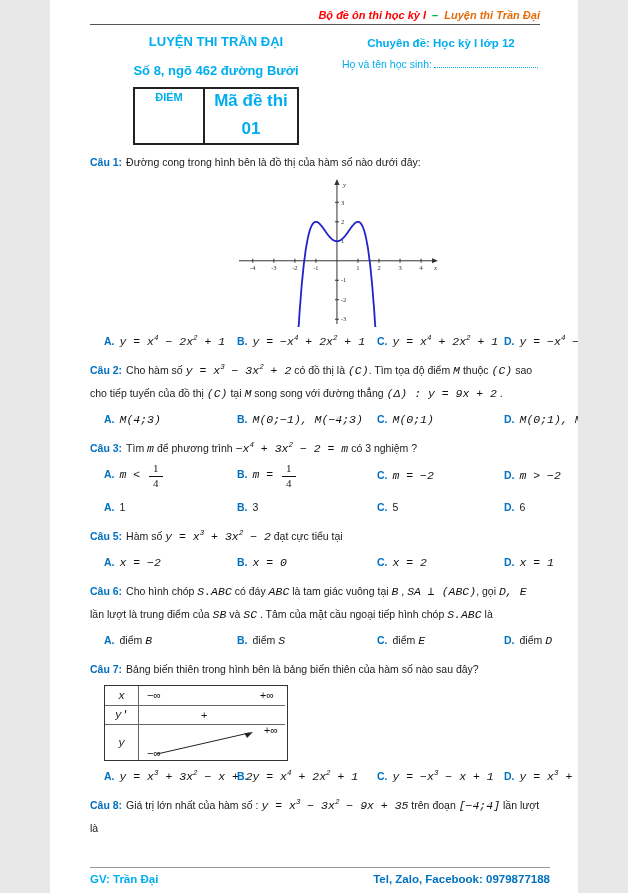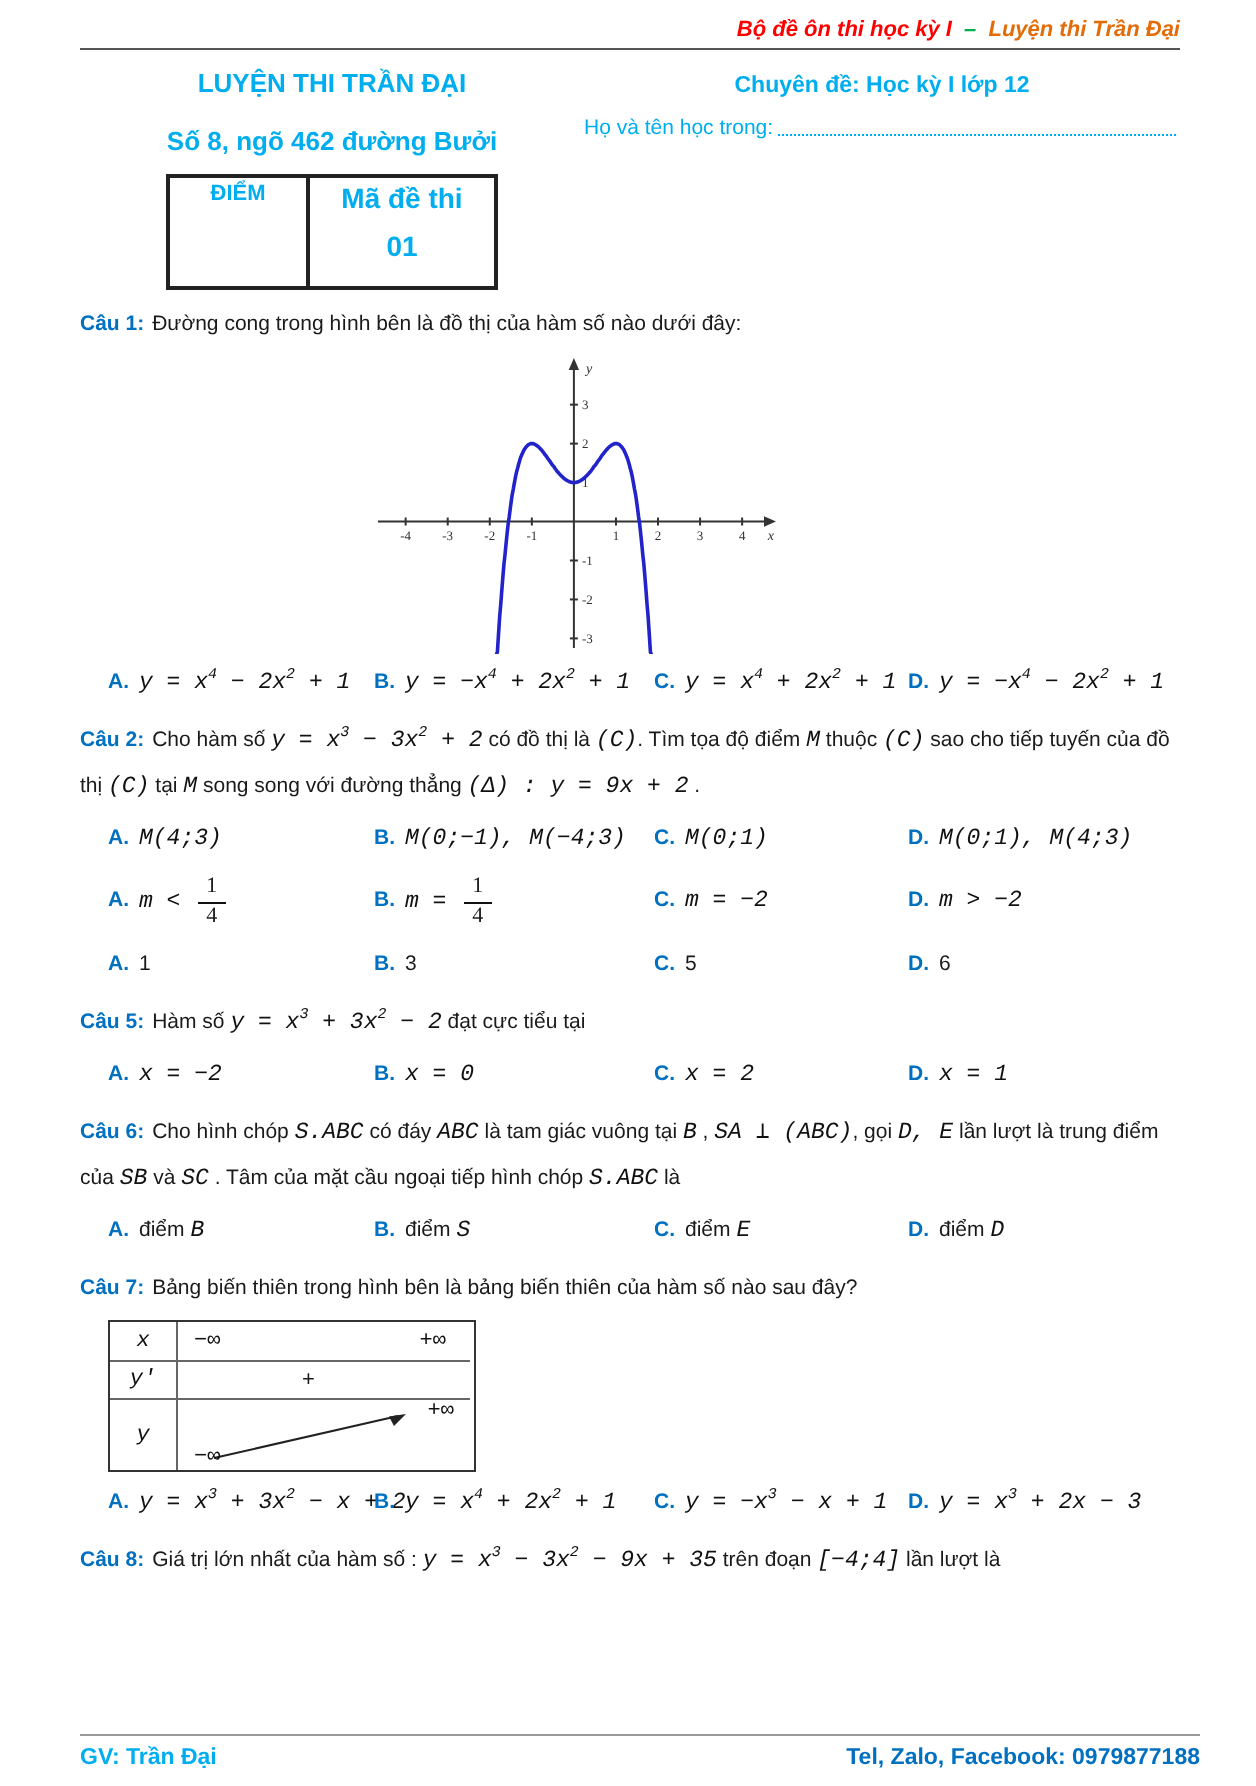--- a/index.html
+++ b/index.html
@@ -1,40 +1,40 @@
 <!DOCTYPE html>
 <html><head>
 <meta charset="utf-8">
 <style>
   :root{
     --teal:#00AEEF; --blue:#0070C0; --red:#FF0000; --green:#00B050;
     --orange:#E36C09; --ink:#1a1a1a;
   }
   html,body{margin:0;padding:0;background:#e8e8e8;}
   .page{
-    width:628px;height:893px;background:#fff;position:relative;margin:0 auto;
+    width:528px;height:893px;background:#fff;position:relative;margin:0 auto;
     font-family:"Liberation Sans",sans-serif;color:var(--ink);overflow:hidden;
   }
   .content{padding:5px 38px 0 40px;}
 
   
   .top-note{text-align:right;font-size:11px;font-weight:bold;font-style:italic;padding-top:4px;}
   .top-note .red{color:var(--red);}
   .top-note .green{color:var(--green);padding:0 3px;}
   .top-note .orange{color:var(--orange);}
   .rule{border-bottom:1.4px solid #555;margin-top:3px;}
 
   
   .hdr{display:flex;}
   .hdr-left{width:252px;text-align:center;}
   .hdr-left .l1{color:var(--teal);font-weight:bold;font-size:13px;margin-top:9px;}
   .hdr-left .l2{color:var(--teal);font-weight:bold;font-size:13px;margin-top:14px;}
   .score-table{width:162px;height:54px;border:2px solid #222;margin:9px auto 0 auto;display:flex;}
   .score-table .st-left{width:68px;border-right:2px solid #222;color:var(--teal);font-weight:bold;font-size:11px;padding-top:2px;text-align:center;}
-  .score-table .st-right{flex:1;color:var(--teal);font-weight:bold;font-size:14px;padding-top:2px;text-align:center;}
+  .score-table .st-right{flex:1;color:var(--teal);font-weight:bold;font-size:17px;padding-top:2px;text-align:center;}
   .score-table .code{margin-top:8px;}
   .hdr-right{flex:1;text-align:center;color:var(--teal);}
   .hdr-right .title{font-weight:bold;font-size:13px;margin-top:7px;}
   .hdr-right .sub{font-weight:bold;font-size:11.5px;margin-top:12px;}
   .hdr-right .dur{font-style:italic;font-size:11px;margin-top:12px;}
   .hdr-right .note{font-style:italic;font-size:11px;margin-top:13px;}
   .student{display:flex;align-items:flex-end;margin-top:9px;font-size:10.5px;color:var(--teal);text-align:left;}
   .student .lbl{white-space:nowrap;}
   .student .dots{flex:1;border-bottom:1.5px dotted var(--teal);margin:0 2px 2px 2px;}
 
@@ -97,21 +97,21 @@
           <div class="st-left">ĐIỂM</div>
           <div class="st-right">
             <div>Mã đề thi</div>
             <div class="code">01</div>
           </div>
         </div>
       </div>
       <div class="hdr-right">
         <div class="sub">Chuyên đề: Học kỳ I lớp 12</div>
         <div class="student">
-          <span class="lbl">Họ và tên học trong:</span>
+          <span class="lbl">Họ và tên học sinh:</span>
           <span class="dots"></span>
         </div>
       </div>
     </div>
 
     <div class="questions">
         <div class="question-block">
           <div class="q-line"><span class="q-label">Câu 1:</span><span class="t">Đường cong trong hình bên là đồ thị của hàm số nào dưới đây:</span></div>
           <div class="fig-graph">
             <svg width="204" height="150" viewBox="0 0 204 150">
@@ -162,20 +162,21 @@
         <div class="question-block">
           <div class="q-line"><span class="q-label">Câu 2:</span><span class="t">Cho hàm số </span><span class="m">y = x<sup>3</sup> − 3x<sup>2</sup> + 2</span><span class="t"> có đồ thị là </span><span class="m">(C)</span><span class="t">. Tìm tọa độ điểm </span><span class="m">M</span><span class="t"> thuộc </span><span class="m">(C)</span><span class="t"> sao cho tiếp tuyến của đồ thị </span><span class="m">(C)</span><span class="t"> tại </span><span class="m">M</span><span class="t"> song song với đường thẳng </span><span class="m">(Δ) : y = 9x + 2</span><span class="t"> .</span></div>
           <div class="options">
             <div class="option"><span class="letter">A.</span><span class="m">M(4;3)</span></div>
             <div class="option"><span class="letter">B.</span><span class="m">M(0;−1), M(−4;3)</span></div>
             <div class="option"><span class="letter">C.</span><span class="m">M(0;1)</span></div>
             <div class="option"><span class="letter">D.</span><span class="m">M(0;1), M(4;3)</span></div>
           </div>
         </div>
         <div class="question-block">
+          <div class="q-line"><span class="q-label">Câu 3:</span><span class="t">Tìm </span><span class="m">m</span><span class="t"> để phương trình </span><span class="m">−x<sup>4</sup> + 3x<sup>2</sup> − 2 = m</span><span class="t"> có 3 nghiệm ?</span></div>
           <div class="options">
             <div class="option"><span class="letter">A.</span><span class="m">m &lt; </span><span class="frac"><span class="num">1</span><span class="den">4</span></span></div>
             <div class="option"><span class="letter">B.</span><span class="m">m = </span><span class="frac"><span class="num">1</span><span class="den">4</span></span></div>
             <div class="option"><span class="letter">C.</span><span class="m">m = −2</span></div>
             <div class="option"><span class="letter">D.</span><span class="m">m &gt; −2</span></div>
           </div>
         </div>
         <div class="question-block">
           <div class="options">
             <div class="option"><span class="letter">A.</span><span class="t">1</span></div>

